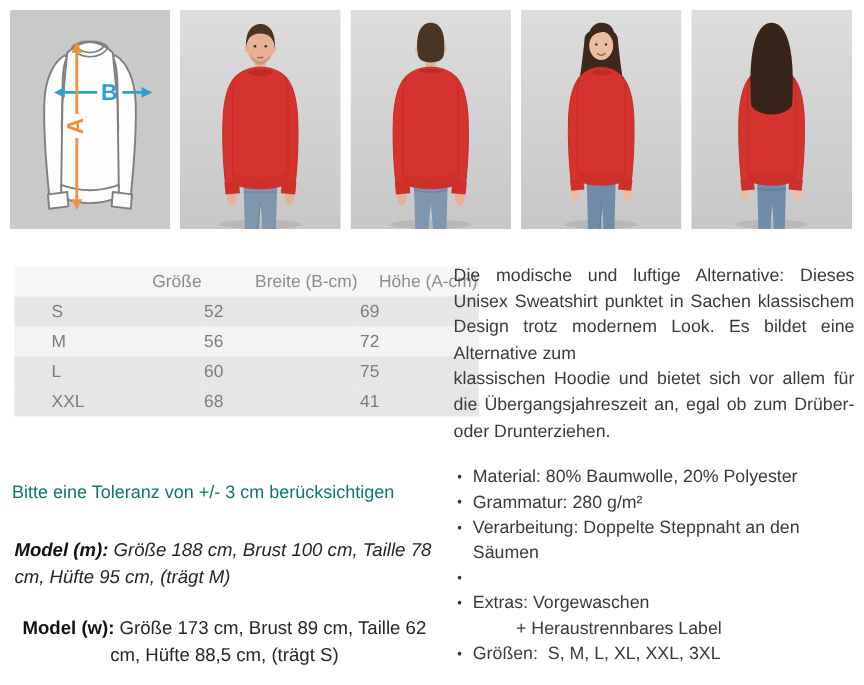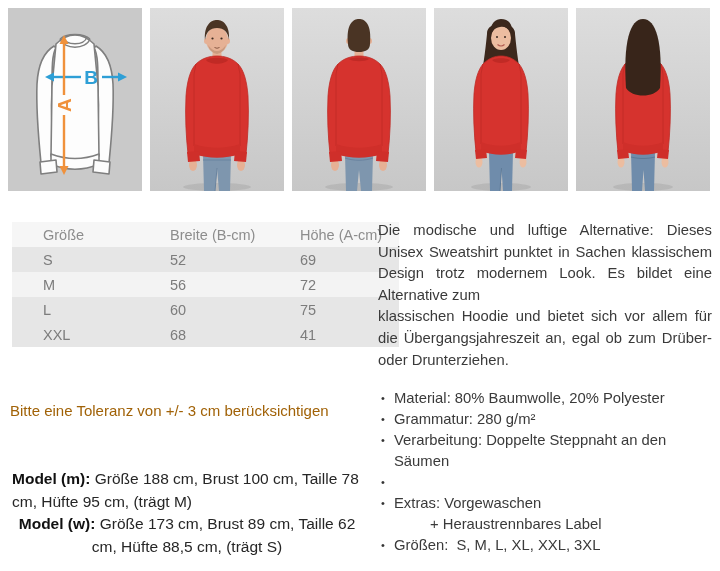--- a/index.html
+++ b/index.html
@@ -12,34 +12,34 @@
   .gallery{position:absolute;left:8px;top:8px;display:flex;gap:8px;}
   .panel{width:134px;height:183px;overflow:hidden;flex:0 0 134px;}
   .panel svg{display:block;width:134px;height:183px;}
 
   
   .size-table{
     position:absolute;left:12px;top:222px;width:351px;
     border-collapse:collapse;table-layout:fixed;
     font-size:14.5px;color:#7c7c7c;
   }
-  .size-table th{font-weight:normal;color:#8d8d8d;text-align:left;}
+  .size-table th{font-weight:normal;color:#8d8d8d;text-align:right;}
   .size-table tr{height:25px;}
   .size-table thead tr{background:#f6f6f6;}
   .size-table tr.shade{background:#e6e6e6;}
   .size-table tr.light{background:#f3f3f3;}
   .size-table th:first-child,.size-table td:first-child{padding-left:31px;width:125px;}
   .size-table th:nth-child(2),.size-table td:nth-child(2){width:128px;}
   .size-table th:nth-child(3),.size-table td:nth-child(3){width:98px;margin-left:43px;}
 
-  .tolerance{position:absolute;left:10px;top:402px;font-size:15px;color:#a16207;}
+  .tolerance{position:absolute;left:10px;top:402px;font-size:15px;color:#0f766e;}
 
   .model-block{position:absolute;left:12px;width:350px;font-size:15.5px;line-height:23px;color:#262626;}
   .model-block b{color:#111111;}
-  .model-m{top:467px;}
+  .model-m{top:447px;font-style:italic;}
   .model-w{top:512px;text-align:center;}
 
   
   .desc{position:absolute;left:378px;top:220px;width:334px;color:#3a3a3a;font-size:14.8px;}
   .desc p{margin:0;text-align:justify;line-height:21.6px;}
   .spec-list{margin:17px 0 0;padding:0;list-style:none;}
   .spec-list li{display:flex;line-height:21px;}
   .spec-list .dot{flex:0 0 13px;padding-left:3px;color:#333;font-size:11px;line-height:21px;}
   .spec-list .bcontent{flex:1;}
   .spec-list .btext{white-space:pre-wrap;}

